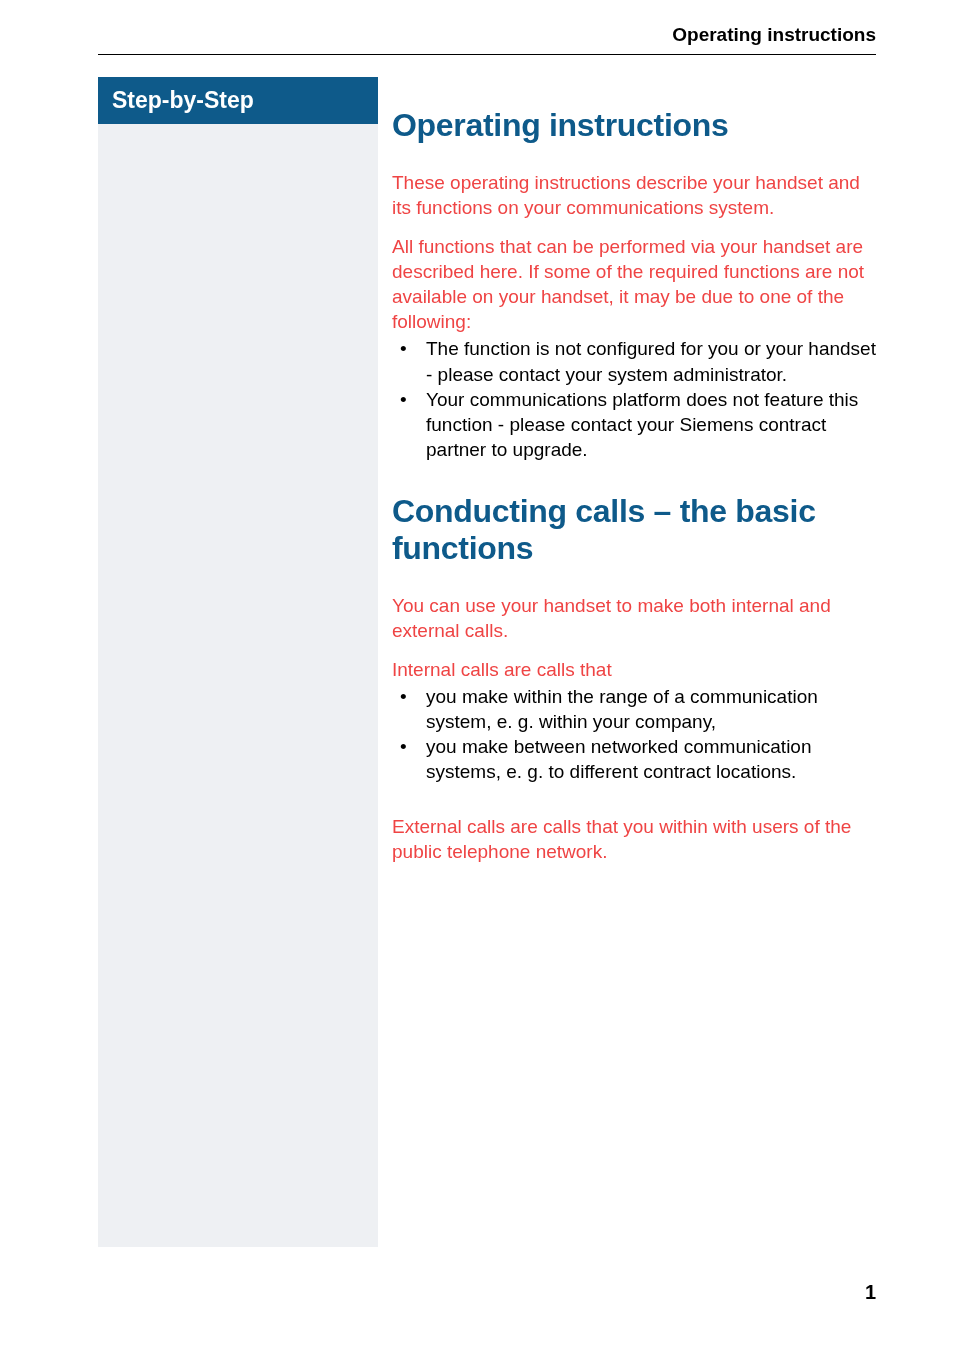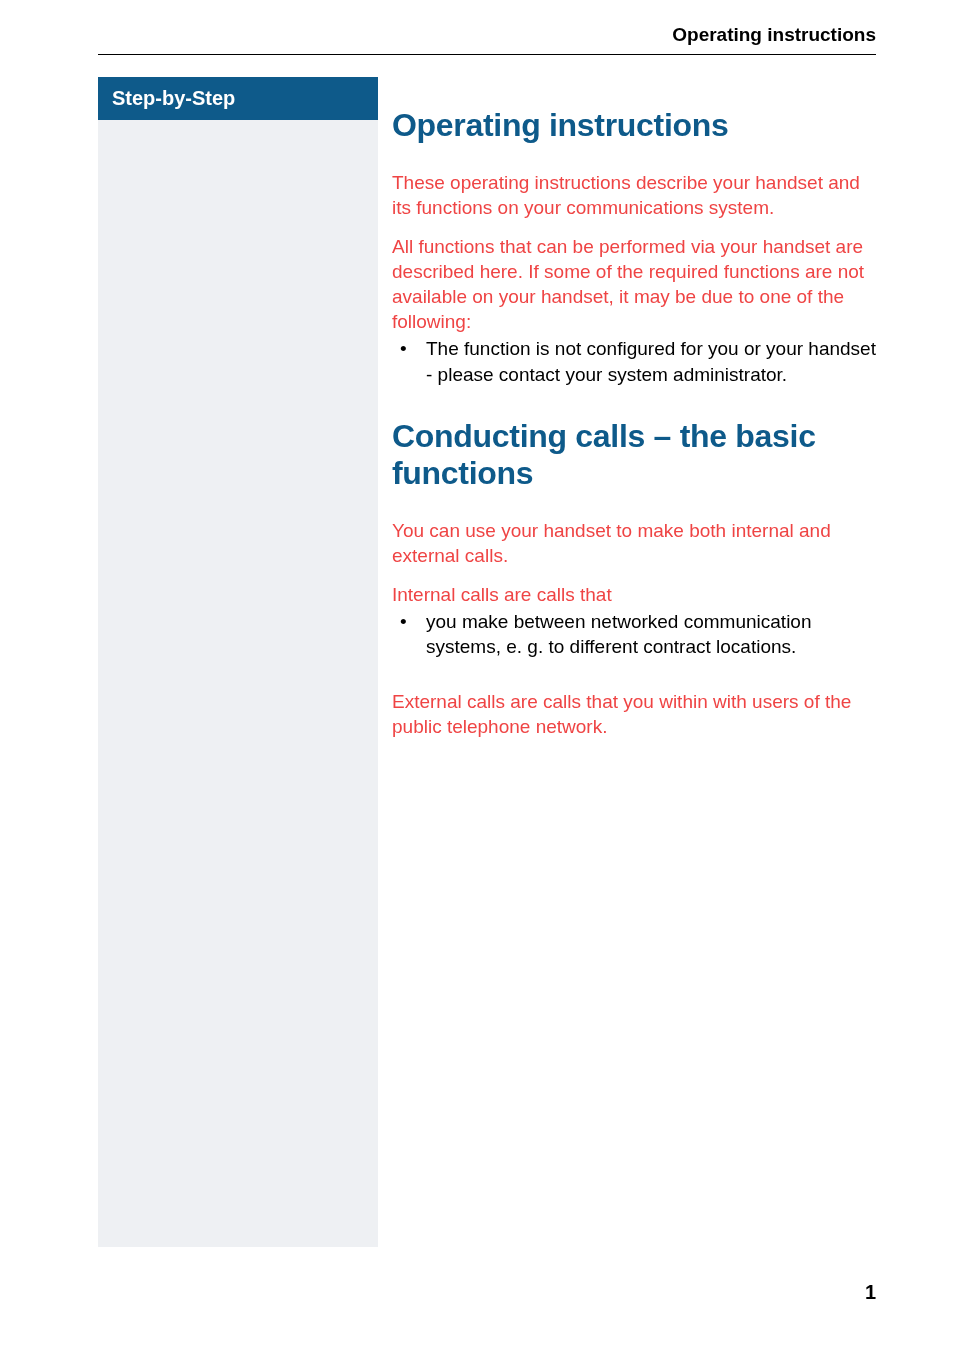--- a/index.html
+++ b/index.html
@@ -35,21 +35,21 @@
     .sidebar {
       width: 280px;
       flex-shrink: 0;
       background: #eef0f3;
       min-height: 1170px;
     }
     .sidebar-header {
       background: #0e5a8a;
       color: #fff;
       font-weight: bold;
-      font-size: 20px;
+      font-size: 23px;
       padding: 10px 14px;
       font-family: Arial, Helvetica, sans-serif;
     }
     .content {
       flex: 1;
       padding: 30px 0 0 14px;
     }
     h1 {
       color: #0e5a8a;
       font-size: 32px;
@@ -110,29 +110,31 @@
 
     <div class="content">
       <h1>Operating instructions</h1>
 
       <p>These operating instructions describe your handset and its functions on your communications system.</p>
 
       <p class="intro-last">All functions that can be performed via your handset are described here. If some of the required functions are not available on your handset, it may be due to one of the following:</p>
 
       <ul>
         <li>The function is not configured for you or your handset - please contact your system administrator.</li>
+        <li>Your communications platform does not feature this function - please contact your Siemens contract partner to upgrade.</li>
       </ul>
 
       <h1 class="second">Conducting calls – the basic functions</h1>
 
       <p>You can use your handset to make both internal and external calls.</p>
 
       <p class="intro-last">Internal calls are calls that</p>
 
       <ul>
+        <li>you make within the range of a communication system, e. g. within your company,</li>
         <li>you make between networked communication systems, e. g. to different contract locations.</li>
       </ul>
 
       <p>External calls are calls that you within with users of the public telephone network.</p>
     </div>
   </div>
 
   <div class="page-number">1</div>
 </div>
 

